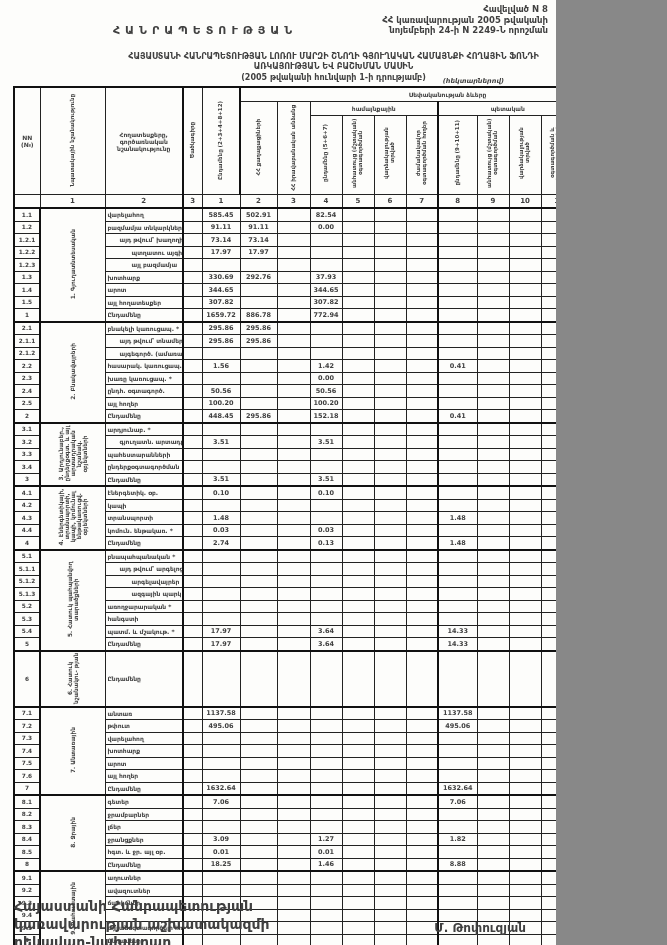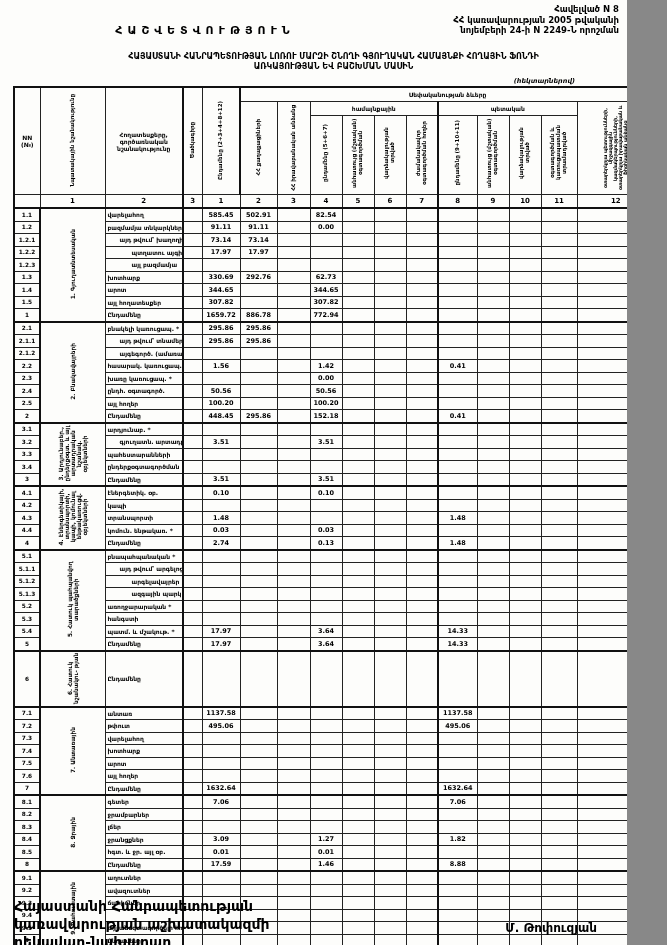--- a/index.html
+++ b/index.html
@@ -1,16 +1,16 @@
 <!DOCTYPE html>
 <html><head>
 <meta charset="utf-8">
 <style>
   html,body{margin:0;padding:0;background:#888;}
-  .page{position:relative;width:627px;height:945px;background:#fdfdfb;color:#000000;
+  .page{position:relative;width:556px;height:945px;background:#fdfdfb;color:#404040;
         font-family:"DejaVu Sans",sans-serif;overflow:hidden;}
   .hdr-right{position:absolute;top:4px;right:8px;text-align:right;font-weight:bold;
              font-size:8.5px;line-height:1.25;}
   .doc-title{position:absolute;top:24px;left:40px;width:330px;text-align:center;
              font-weight:bold;font-size:11px;letter-spacing:5px;}
   .subtitle{position:absolute;left:0;width:667px;text-align:center;font-weight:bold;font-size:8px;}
   .s1{top:52px}.s2{top:62px}.s3{top:73px}
   .units{position:absolute;top:77px;right:52px;font-size:6.5px;font-style:italic;font-weight:bold;margin-left:36px;}
   table{position:absolute;top:86px;left:13px;width:641px;border-collapse:collapse;
         table-layout:fixed;border:2px solid #111;}
@@ -43,23 +43,24 @@
 </style>
 </head>
 <body>
 
 <div class="page">
   <div class="hdr-right">
     <div>Հավելված N 8</div>
     <div>ՀՀ կառավարության 2005 թվականի</div>
     <div>նոյեմբերի 24-ի N 2249-Ն որոշման</div>
   </div>
-  <div class="doc-title">ՀԱՇՎԵՏՎՈՒԹՅՈՒՆ</div>
+  <div class="doc-title">ՀԱՆՐԱՊԵՏՈՒԹՅԱՆ</div>
   <div class="subtitle s2">ԱՌԿԱՅՈՒԹՅԱՆ ԵՎ ԲԱՇԽՄԱՆ ՄԱՍԻՆ</div>
   <div class="subtitle s1">ՀԱՅԱՍՏԱՆԻ ՀԱՆՐԱՊԵՏՈՒԹՅԱՆ ԼՈՌՈՒ ՄԱՐԶԻ ՇՆՈՂԻ ԳՅՈՒՂԱԿԱՆ ՀԱՄԱՅՆՔԻ ՀՈՂԱՅԻՆ ՖՈՆԴԻ</div>
+  <div class="subtitle s3">(2005 թվականի հունվարի 1-ի դրությամբ)</div>
   <div class="units">(հեկտարներով)</div>
 
   <table>
       <colgroup>
         <col style="width: 26px;">
         <col style="width: 65px;">
         <col style="width: 78px;">
         <col style="width: 19px;">
         <col style="width: 38px;">
         <col style="width: 37px;">
@@ -206,21 +207,21 @@
           <td class="val"></td>
           <td class="val"></td>
         </tr>
         <tr>
           <td class="no">1.3</td>
           <td class="label ind0">խոտհարք</td>
           <td class="code cbl"></td>
           <td class="val">330.69</td>
           <td class="val">292.76</td>
           <td class="val"></td>
-          <td class="val">62.73</td>
+          <td class="val">37.93</td>
           <td class="val"></td>
           <td class="val"></td>
           <td class="val"></td>
           <td class="val cbl"></td>
           <td class="val"></td>
           <td class="val"></td>
           <td class="val"></td>
           <td class="val"></td>
         </tr>
         <tr>
@@ -941,21 +942,21 @@
           <td class="val cbl"></td>
           <td class="val"></td>
           <td class="val"></td>
           <td class="val"></td>
           <td class="val"></td>
         </tr>
         <tr>
           <td class="no">8</td>
           <td class="label ind0">Ընդամենը</td>
           <td class="code cbl"></td>
-          <td class="val">17.59</td>
+          <td class="val">18.25</td>
           <td class="val"></td>
           <td class="val"></td>
           <td class="val">1.46</td>
           <td class="val"></td>
           <td class="val"></td>
           <td class="val"></td>
           <td class="val cbl">8.88</td>
           <td class="val"></td>
           <td class="val"></td>
           <td class="val"></td>

